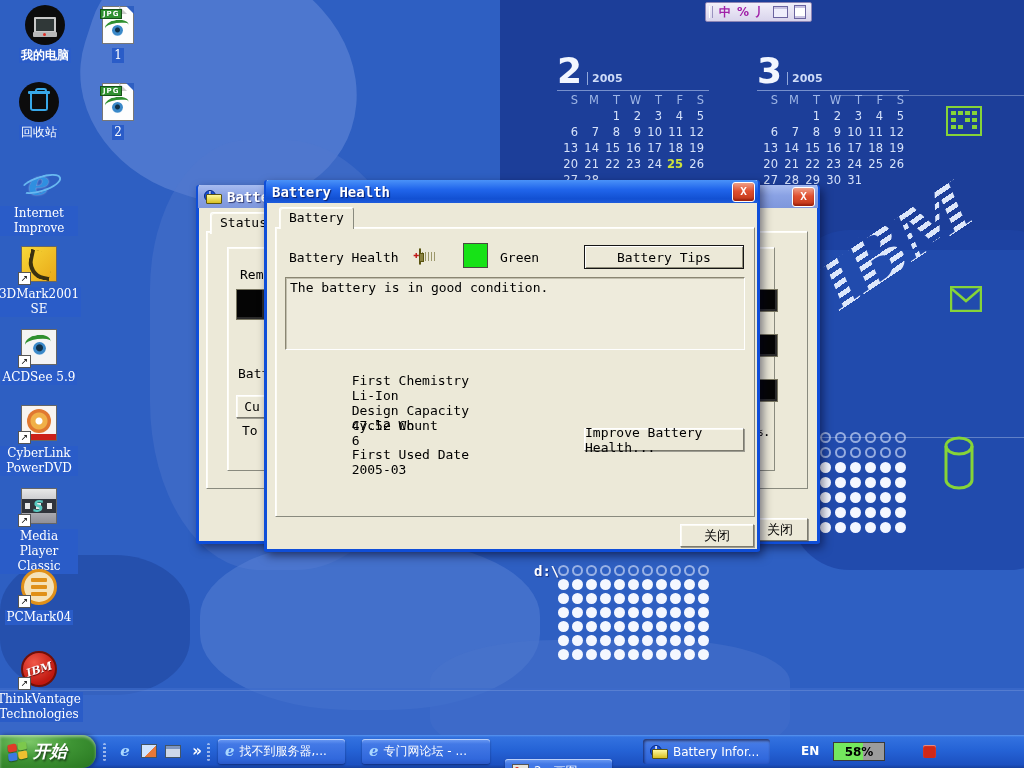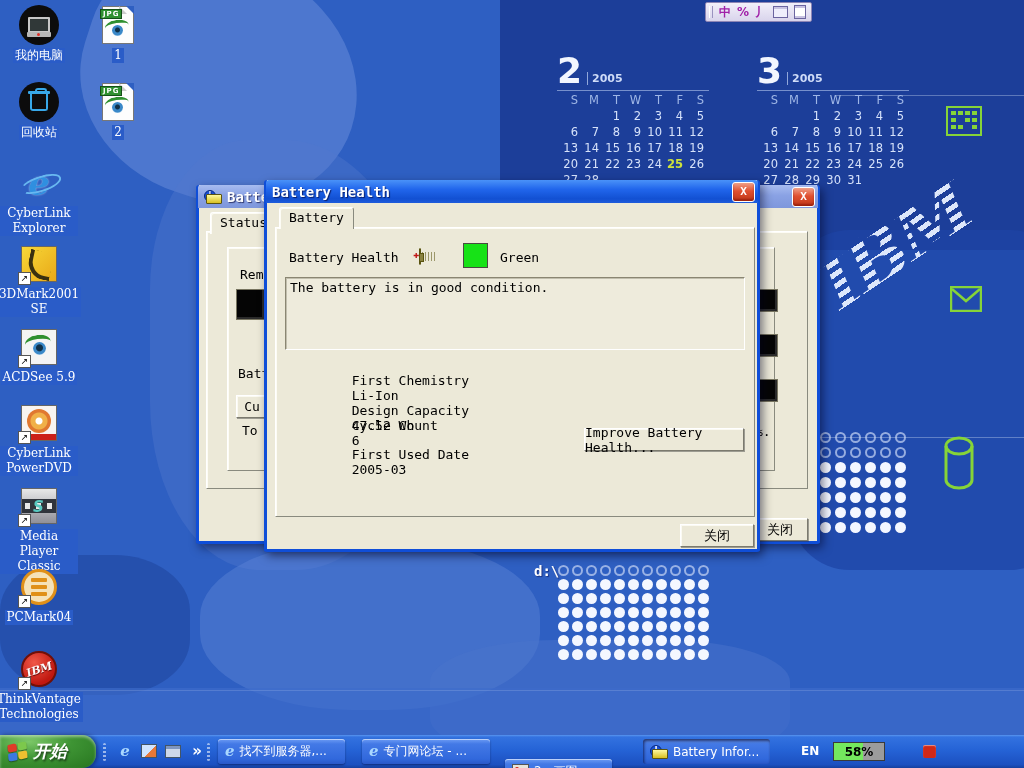--- a/index.html
+++ b/index.html
@@ -444,21 +444,21 @@
 
   <div id="langbar">
     <span class="grip"></span>
     <span class="lg">中</span>
     <span class="lg">%</span>
     <span class="lg">丿</span>
     <span class="kbd"></span>
     <span class="menu"></span>
   </div>
 
-  <div class="dicon" style="left:0;top:4px;">
+  <div class="dicon" style="left:6px;top:4px;font-weight:bold;">
     <div class="art">
         <div class="circle-ico">
       <div class="laptop-screen"></div>
           <div class="laptop-base"></div>
           <div class="laptop-dot"></div>
         </div>
       </div>
     <span class="lbl">我的电脑</span>
   </div>
   <div class="dicon" style="left:0;top:81px;">
@@ -469,21 +469,21 @@
           <div class="bin-handle"></div>
         </div>
       </div>
     <span class="lbl">回收站</span>
   </div>
   <div class="dicon" style="left:0;top:162px;">
     <div class="art">
       <span class="ie-e">e</span>
         <span class="ie-ring"></span>
       </div>
-    <span class="lbl">CyberLink Explorer</span>
+    <span class="lbl">Internet Improve</span>
   </div>
   <div class="dicon" style="left:0;top:243px;">
     <div class="art">
         <div class="sq mark3d">
           <div class="swirl"></div>
         </div>
       <span class="shortcut">↗</span>
       </div>
     <span class="lbl">3DMark2001 SE</span>
   </div>
@@ -595,20 +595,21 @@
       <span>Battery Health</span>
       <span class="xbtn">X</span>
     </div>
     <span class="tab" style="left:12px;top:27px;">Battery</span>
     <div class="tpage" style="left:8px;top:47px;width:478px;height:288px;">
       <span class="abs" style="left:13px;top:22px;">Battery Health</span>
       <span class="batt-ico abs" style="left:143px;top:21px;">
         <span class="hatch"></span><span class="cap"></span><span class="plus">✚</span></span>
       <span class="green-sq" style="left:187px;top:15px;"></span>
       <span class="abs" style="left:224px;top:22px;">Green</span>
+      <div class="btn default" style="left:308px;top:17px;width:158px;height:22px;">Battery Tips</div>
       <div class="sunken" style="left:9px;top:49px;width:460px;height:73px;padding:2px 4px;box-sizing:border-box;">The battery is in good condition.</div>
       <div class="frow" style="left:13px;top:130px;">
         <span class="fl">First Chemistry</span>
         <span>Li-Ion</span></div>
       <div class="frow" style="left:13px;top:160px;">
         <span class="fl">Design Capacity</span>
         <span>47.52 Wh</span></div>
       <div class="frow" style="left:13px;top:175px;">
         <span class="fl">Cycle Count</span>
         <span>6</span></div>

